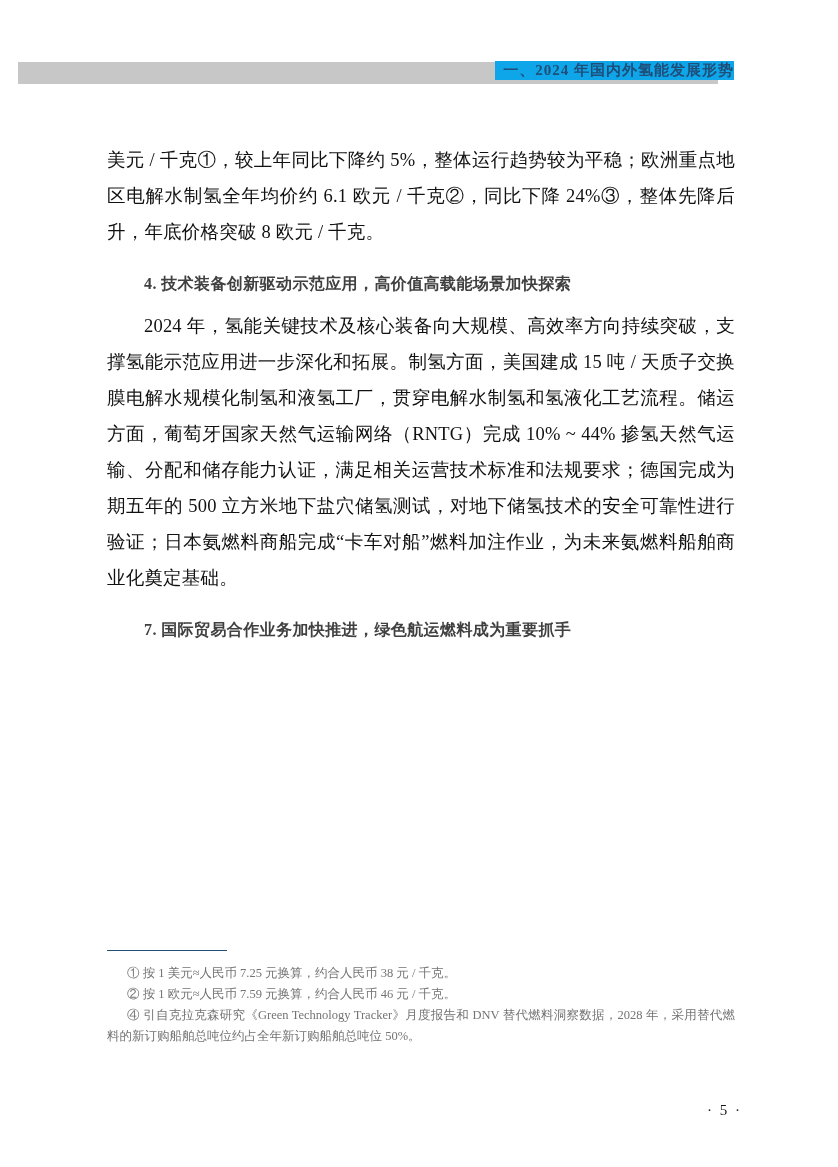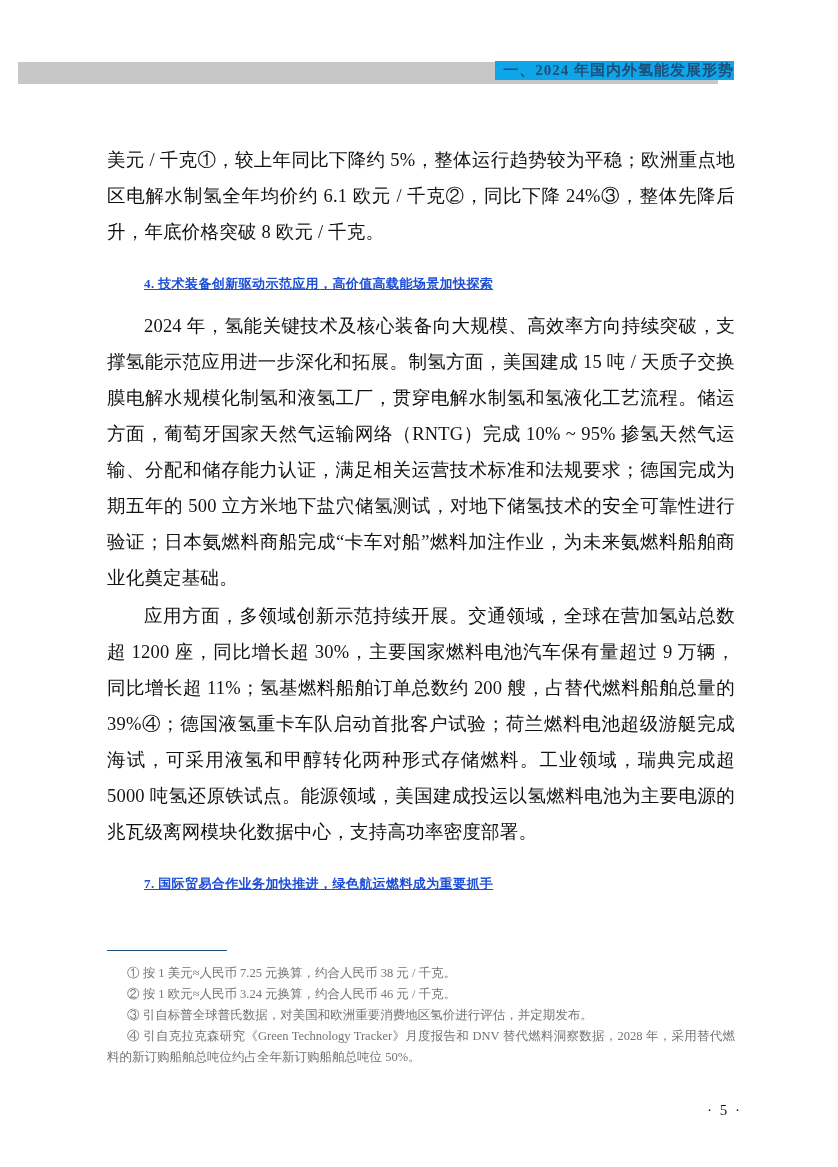--- a/index.html
+++ b/index.html
@@ -66,27 +66,26 @@
     text-align: justify;
     text-justify: inter-ideograph;
     letter-spacing: 0.2px;
     color: #111111;
   }
   p.indent {
     text-indent: 37px;
   }
   p.heading {
     margin: 16px 0 6px 0;
-    font-size: 13px;
+    font-size: 16px;
     line-height: 36px;
     font-weight: bold;
     text-indent: 37px;
-    color: #1d4ed8;
+    color: #404040;
     letter-spacing: 0.4px;
-    text-decoration: underline;
   }
 
   
   .footnotes {
     position: absolute;
     left: 107px;
     top: 950px;
     width: 628px;
     color: #1f4e79;
   }
@@ -122,28 +121,26 @@
 <div class="page">
 
   <div class="header">
     <div class="header-bar"></div>
     <div class="header-title">一、2024 年国内外氢能发展形势</div>
   </div>
 
   <div class="content">
     <p class="para">美元 / 千克①，较上年同比下降约 5%，整体运行趋势较为平稳；欧洲重点地区电解水制氢全年均价约 6.1 欧元 / 千克②，同比下降 24%③，整体先降后升，年底价格突破 8 欧元 / 千克。</p>
     <p class="heading">4. 技术装备创新驱动示范应用，高价值高载能场景加快探索</p>
-    <p class="para indent">2024 年，氢能关键技术及核心装备向大规模、高效率方向持续突破，支撑氢能示范应用进一步深化和拓展。制氢方面，美国建成 15 吨 / 天质子交换膜电解水规模化制氢和液氢工厂，贯穿电解水制氢和氢液化工艺流程。储运方面，葡萄牙国家天然气运输网络（RNTG）完成 10% ~ 95% 掺氢天然气运输、分配和储存能力认证，满足相关运营技术标准和法规要求；德国完成为期五年的 500 立方米地下盐穴储氢测试，对地下储氢技术的安全可靠性进行验证；日本氨燃料商船完成“卡车对船”燃料加注作业，为未来氨燃料船舶商业化奠定基础。</p>
-    <p class="para indent">应用方面，多领域创新示范持续开展。交通领域，全球在营加氢站总数超 1200 座，同比增长超 30%，主要国家燃料电池汽车保有量超过 9 万辆，同比增长超 11%；氢基燃料船舶订单总数约 200 艘，占替代燃料船舶总量的 39%④；德国液氢重卡车队启动首批客户试验；荷兰燃料电池超级游艇完成海试，可采用液氢和甲醇转化两种形式存储燃料。工业领域，瑞典完成超 5000 吨氢还原铁试点。能源领域，美国建成投运以氢燃料电池为主要电源的兆瓦级离网模块化数据中心，支持高功率密度部署。</p>
+    <p class="para indent">2024 年，氢能关键技术及核心装备向大规模、高效率方向持续突破，支撑氢能示范应用进一步深化和拓展。制氢方面，美国建成 15 吨 / 天质子交换膜电解水规模化制氢和液氢工厂，贯穿电解水制氢和氢液化工艺流程。储运方面，葡萄牙国家天然气运输网络（RNTG）完成 10% ~ 44% 掺氢天然气运输、分配和储存能力认证，满足相关运营技术标准和法规要求；德国完成为期五年的 500 立方米地下盐穴储氢测试，对地下储氢技术的安全可靠性进行验证；日本氨燃料商船完成“卡车对船”燃料加注作业，为未来氨燃料船舶商业化奠定基础。</p>
     <p class="heading">7. 国际贸易合作业务加快推进，绿色航运燃料成为重要抓手</p>
   </div>
 
   <div class="footnotes">
     <div class="fn-rule"></div>
     <p class="fn-item">① 按 1 美元≈人民币 7.25 元换算，约合人民币 38 元 / 千克。</p>
-    <p class="fn-item">② 按 1 欧元≈人民币 3.24 元换算，约合人民币 46 元 / 千克。</p>
-    <p class="fn-item">③ 引自标普全球普氏数据，对美国和欧洲重要消费地区氢价进行评估，并定期发布。</p>
+    <p class="fn-item">② 按 1 欧元≈人民币 7.59 元换算，约合人民币 46 元 / 千克。</p>
     <p class="fn-item">④ 引自克拉克森研究《Green Technology Tracker》月度报告和 DNV 替代燃料洞察数据，2028 年，采用替代燃料的新订购船舶总吨位约占全年新订购船舶总吨位 50%。</p>
   </div>
 
   <div class="page-number">· 5 ·</div>
 
 </div>
 
 </body></html>

